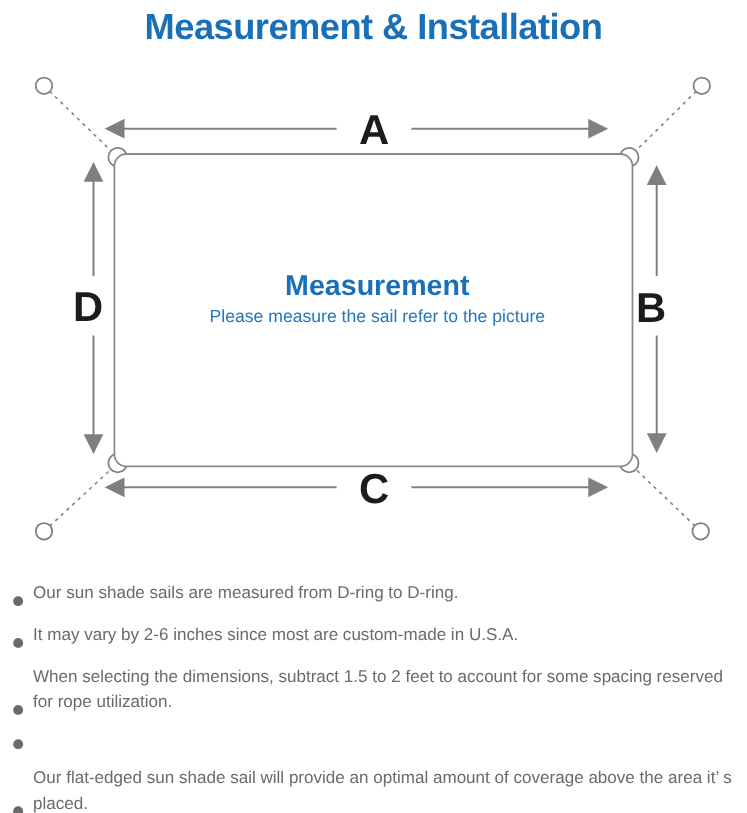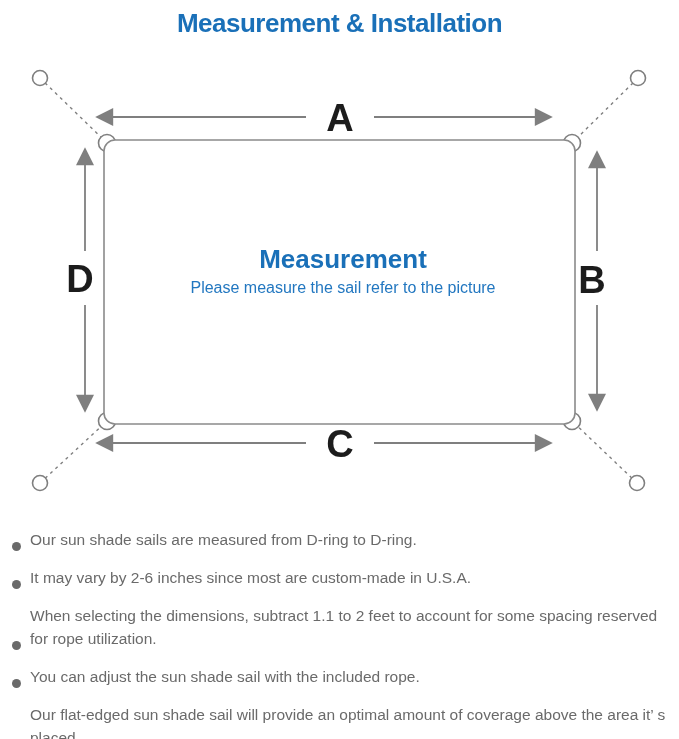--- a/index.html
+++ b/index.html
@@ -12,21 +12,21 @@
     font-family: "Liberation Sans", sans-serif;
     width: 679px;
     height: 739px;
     overflow: hidden;
   }
   .page-title {
     margin: 0;
     padding-top: 5px;
     height: 37px;
     text-align: center;
-    font-size: 26px;
+    font-size: 33px;
     line-height: 37px;
     font-weight: bold;
     letter-spacing: -0.5px;
     color: #1a70b8;
     margin-bottom: 18px;
   }
   .diagram-wrap {
     width: 679px;
     height: 455px;
   }
@@ -135,23 +135,22 @@
   <li class="note-item">
     <span class="bullet-dot"></span>
     <span class="note-text">Our sun shade sails are measured from D-ring to D-ring.</span>
   </li>
   <li class="note-item">
     <span class="bullet-dot"></span>
     <span class="note-text">It may vary by 2-6 inches since most are custom-made in U.S.A.</span>
   </li>
   <li class="note-item">
     <span class="bullet-dot"></span>
-    <span class="note-text">When selecting the dimensions, subtract 1.1 to 2 feet to account for some spacing reserved for rope utilization.</span>
+    <span class="note-text">When selecting the dimensions, subtract 1.5 to 2 feet to account for some spacing reserved for rope utilization.</span>
   </li>
   <li class="note-item">
     <span class="bullet-dot"></span>
-    <span class="note-text">You can adjust the sun shade sail with the included rope.</span>
   </li>
   <li class="note-item">
     <span class="bullet-dot"></span>
     <span class="note-text">Our flat-edged sun shade sail will provide an optimal amount of coverage above the area it’ s placed.</span>
   </li>
 </ul>
 
 </body></html>

